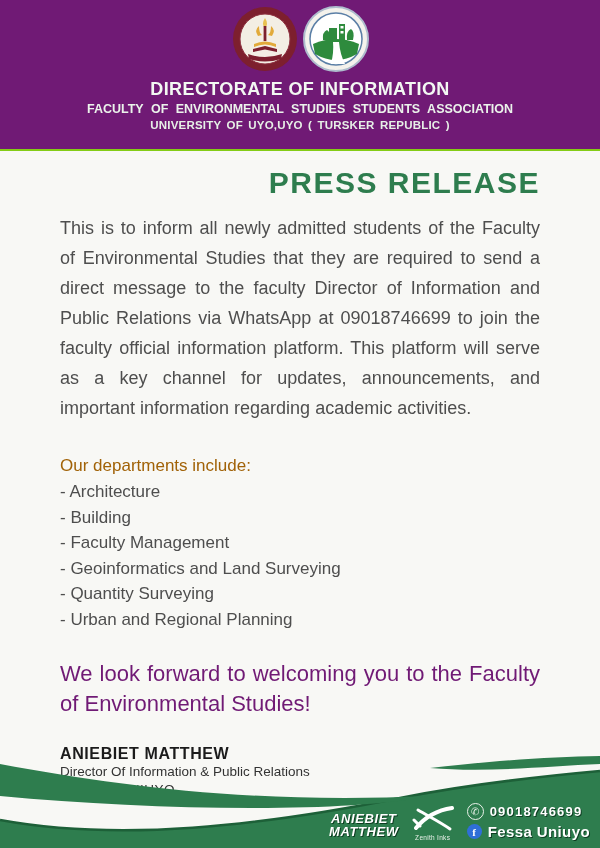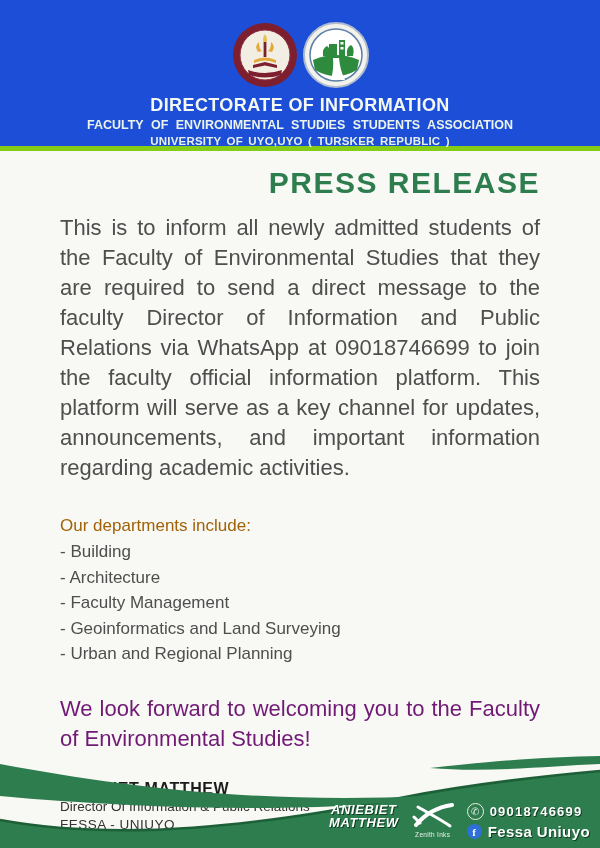--- a/index.html
+++ b/index.html
@@ -8,58 +8,58 @@
     font-family:"Liberation Sans",sans-serif;
     background:#e8e8e6;
   }
   .page{
     position:relative;width:600px;height:848px;
     background:#f8f8f5;overflow:hidden;
   }
   
   .hdr{
     box-sizing:border-box;
-    height:151px;background:#1d4ed8;
-    border-bottom:5px solid #84cc16;
-    text-align:center;padding-top:23px;
+    height:151px;background:#701a75;
+    border-bottom:2px solid #84cc16;
+    text-align:center;padding-top:7px;
   }
   .logo-row{display:flex;justify-content:center;align-items:center;gap:5px;height:68px;}
   .hdr-title{color:#f3f8f3;font-weight:bold;font-size:18px;letter-spacing:.4px;margin-top:4px;}
   .hdr-sub1{color:#ebf3eb;font-weight:bold;font-size:12.5px;word-spacing:4px;margin-top:2px;}
   .hdr-sub2{color:#e7f0e7;font-weight:bold;font-size:11.5px;word-spacing:2px;letter-spacing:.2px;margin-top:3px;}
   
   main{padding:0 60px;}
   .pr-heading{
     color:#2e7d4e;text-align:right;
     font-size:30px;font-weight:bold;letter-spacing:1.5px;
     margin:15px 0 0;
   }
   .para{
-    color:#4e4e4e;font-size:22px;line-height:30px;
+    color:#4e4e4e;font-size:18px;line-height:30px;
     text-align:justify;margin:13px 0 0;
   }
   .depts-intro{color:#a16207;font-size:17px;line-height:25px;margin:30px 0 0;}
   ul.depts{
     list-style:none;margin:1px 0 0;padding:0;
     color:#4e4e4e;font-size:17px;line-height:25.5px;
   }
   .closing{
     color:#701a75;font-size:22px;line-height:30px;
     text-align:justify;margin:27px 0 0;
   }
   .sig{margin-top:26px;}
   .sig-name{color:#1b1b1b;font-weight:bold;font-size:16px;letter-spacing:.6px;}
   .sig-title{color:#333;font-size:13.5px;margin-top:1px;}
   .sig-org{color:#333;font-size:13.5px;letter-spacing:.5px;margin-top:3px;}
   
   .footer{position:absolute;left:0;bottom:0;width:600px;height:92px;}
   .footer svg.waves{position:absolute;left:0;top:0;width:600px;height:92px;display:block;}
   .contact{
     position:absolute;right:10px;bottom:7px;
-    display:flex;gap:11px;color:#fff;
+    display:flex;align-items:flex-end;gap:11px;color:#fff;
   }
   .designer-name{
     font-weight:bold;font-style:italic;font-size:13px;line-height:13px;
     letter-spacing:.6px;text-shadow:1px 1px 0 #0e3d22;text-align:center;
     padding-bottom:3px;
   }
   .zenith{width:46px;text-align:center;}
   .zenith .brand{font-size:6.5px;color:#eaf2ea;margin-top:-2px;letter-spacing:.3px;}
   .contact-col{display:flex;flex-direction:column;gap:3px;padding-bottom:1px;}
   .contact-row{display:flex;align-items:center;gap:6px;}
@@ -111,24 +111,25 @@
     <div class="hdr-sub2">UNIVERSITY OF UYO,UYO ( TURSKER REPUBLIC )</div>
   </header>
 
   <main>
     <h1 class="pr-heading">PRESS RELEASE</h1>
 
     <p class="para">This is to inform all newly admitted students of the Faculty of Environmental Studies that they are required to send a direct message to the faculty Director of Information and Public Relations via WhatsApp at 09018746699 to join the faculty official information platform. This platform will serve as a key channel for updates, announcements, and important information regarding academic activities.</p>
 
     <p class="depts-intro">Our departments include:</p>
     <ul class="depts">
+      <li>- Architecture</li>
       <li>- Building</li>
-      <li>- Architecture</li>
       <li>- Faculty Management</li>
       <li>- Geoinformatics and Land Surveying</li>
+      <li>- Quantity Surveying</li>
       <li>- Urban and Regional Planning</li>
     </ul>
 
     <p class="closing">We look forward to welcoming you to the Faculty of Environmental Studies!</p>
 
     <div class="sig">
       <div class="sig-name">ANIEBIET MATTHEW</div>
       <div class="sig-title">Director Of Information &amp; Public Relations</div>
       <div class="sig-org">FESSA - UNIUYO</div>
     </div>

